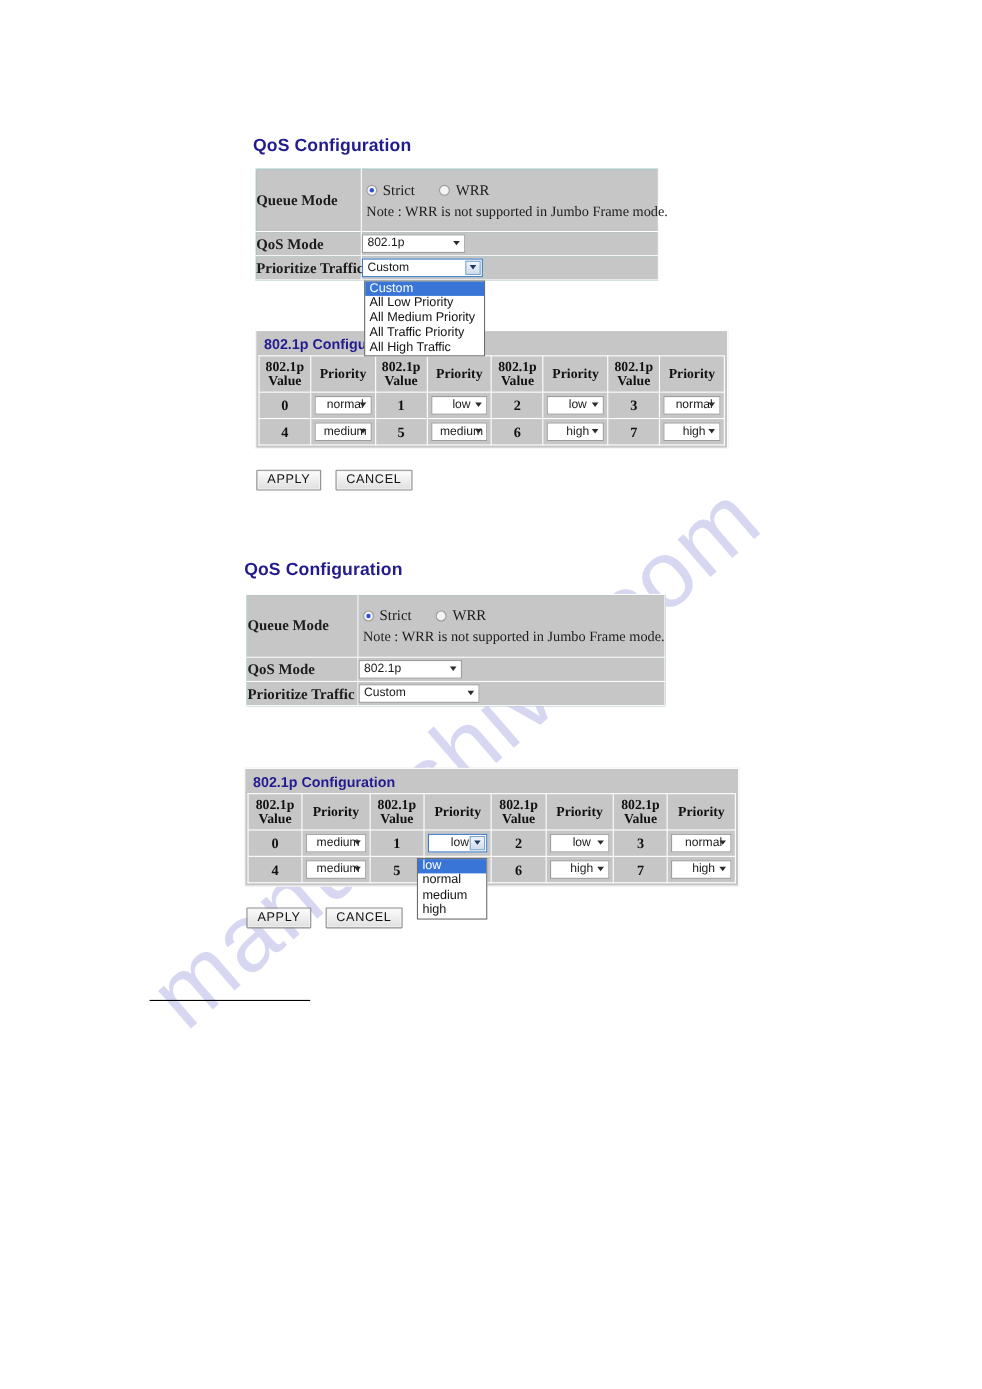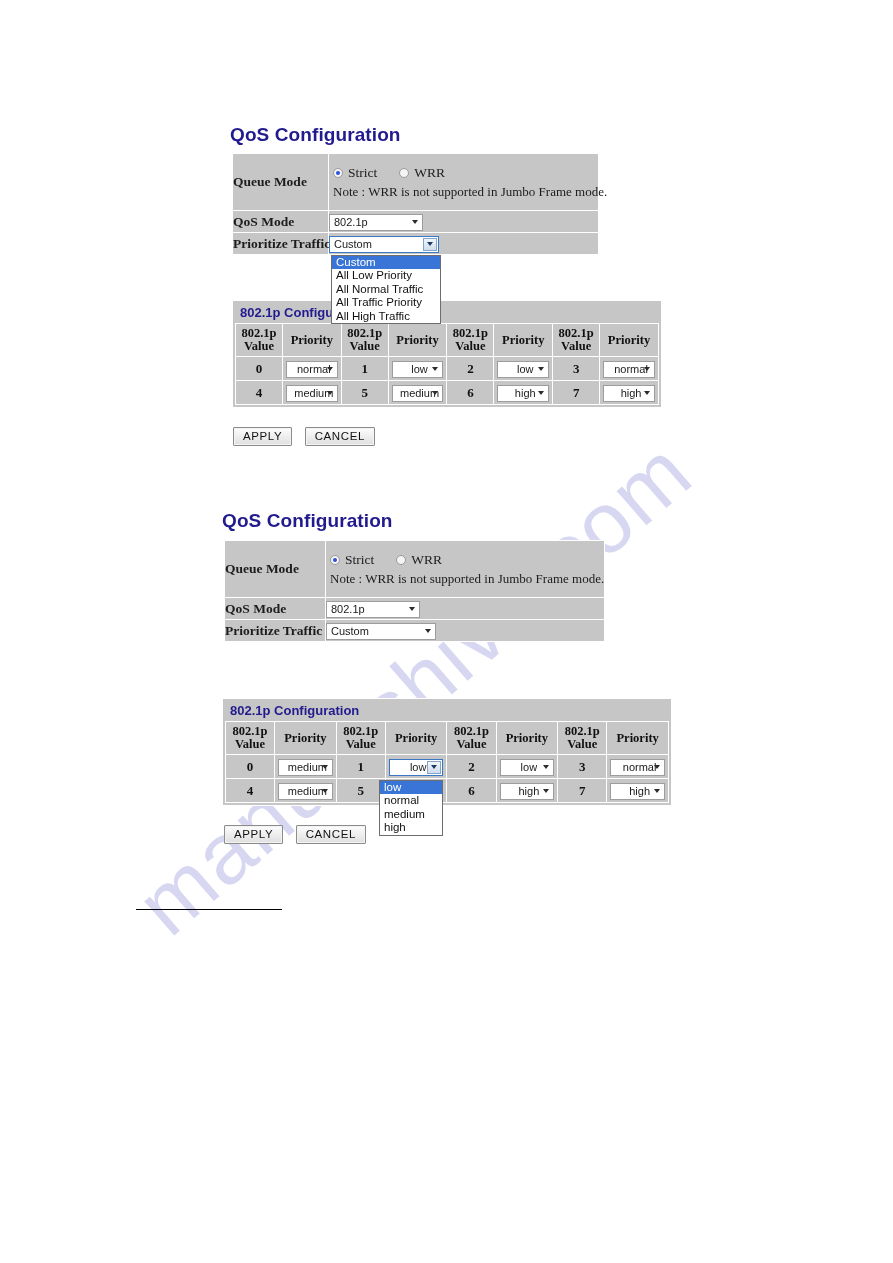--- a/index.html
+++ b/index.html
@@ -35,21 +35,21 @@
     letter-spacing: 2px;
     transform-origin: left top;
   }
   .wm1 { left: 118px; top: 880px; transform: rotate(-41deg); }
 
   
   .panel { position: absolute; z-index: 2; }
 
   .page-heading {
     font-family: "Liberation Sans", sans-serif;
-    font-size: 19px;
+    font-size: 16px;
     font-weight: bold;
     color: #221b8e;
     letter-spacing: .1px;
   }
 
   
   table.qos {
     border-collapse: collapse;
     background: #0f766e;
     table-layout: fixed;
@@ -281,21 +281,21 @@
         </span>
       </td>
     </tr>
   </tbody>
     </table>
 </div>
 
 <div class="droplist" style="left:331px; top:255px; width:110px;">
   <div class="opt sel-opt">Custom</div>
   <div class="opt">All Low Priority</div>
-  <div class="opt">All Normal Traffic</div>
+  <div class="opt">All Medium Priority</div>
   <div class="opt">All Traffic Priority</div>
   <div class="opt">All High Traffic</div>
 </div>
 
 <div class="panel p8021-wrap" style="left:232px; top:300px; width:430px;">
   <div class="p8021-title">802.1p Configuration</div>
   <table class="p8021">
     <tbody>
         <tr>
       <th style="width:11%;">

